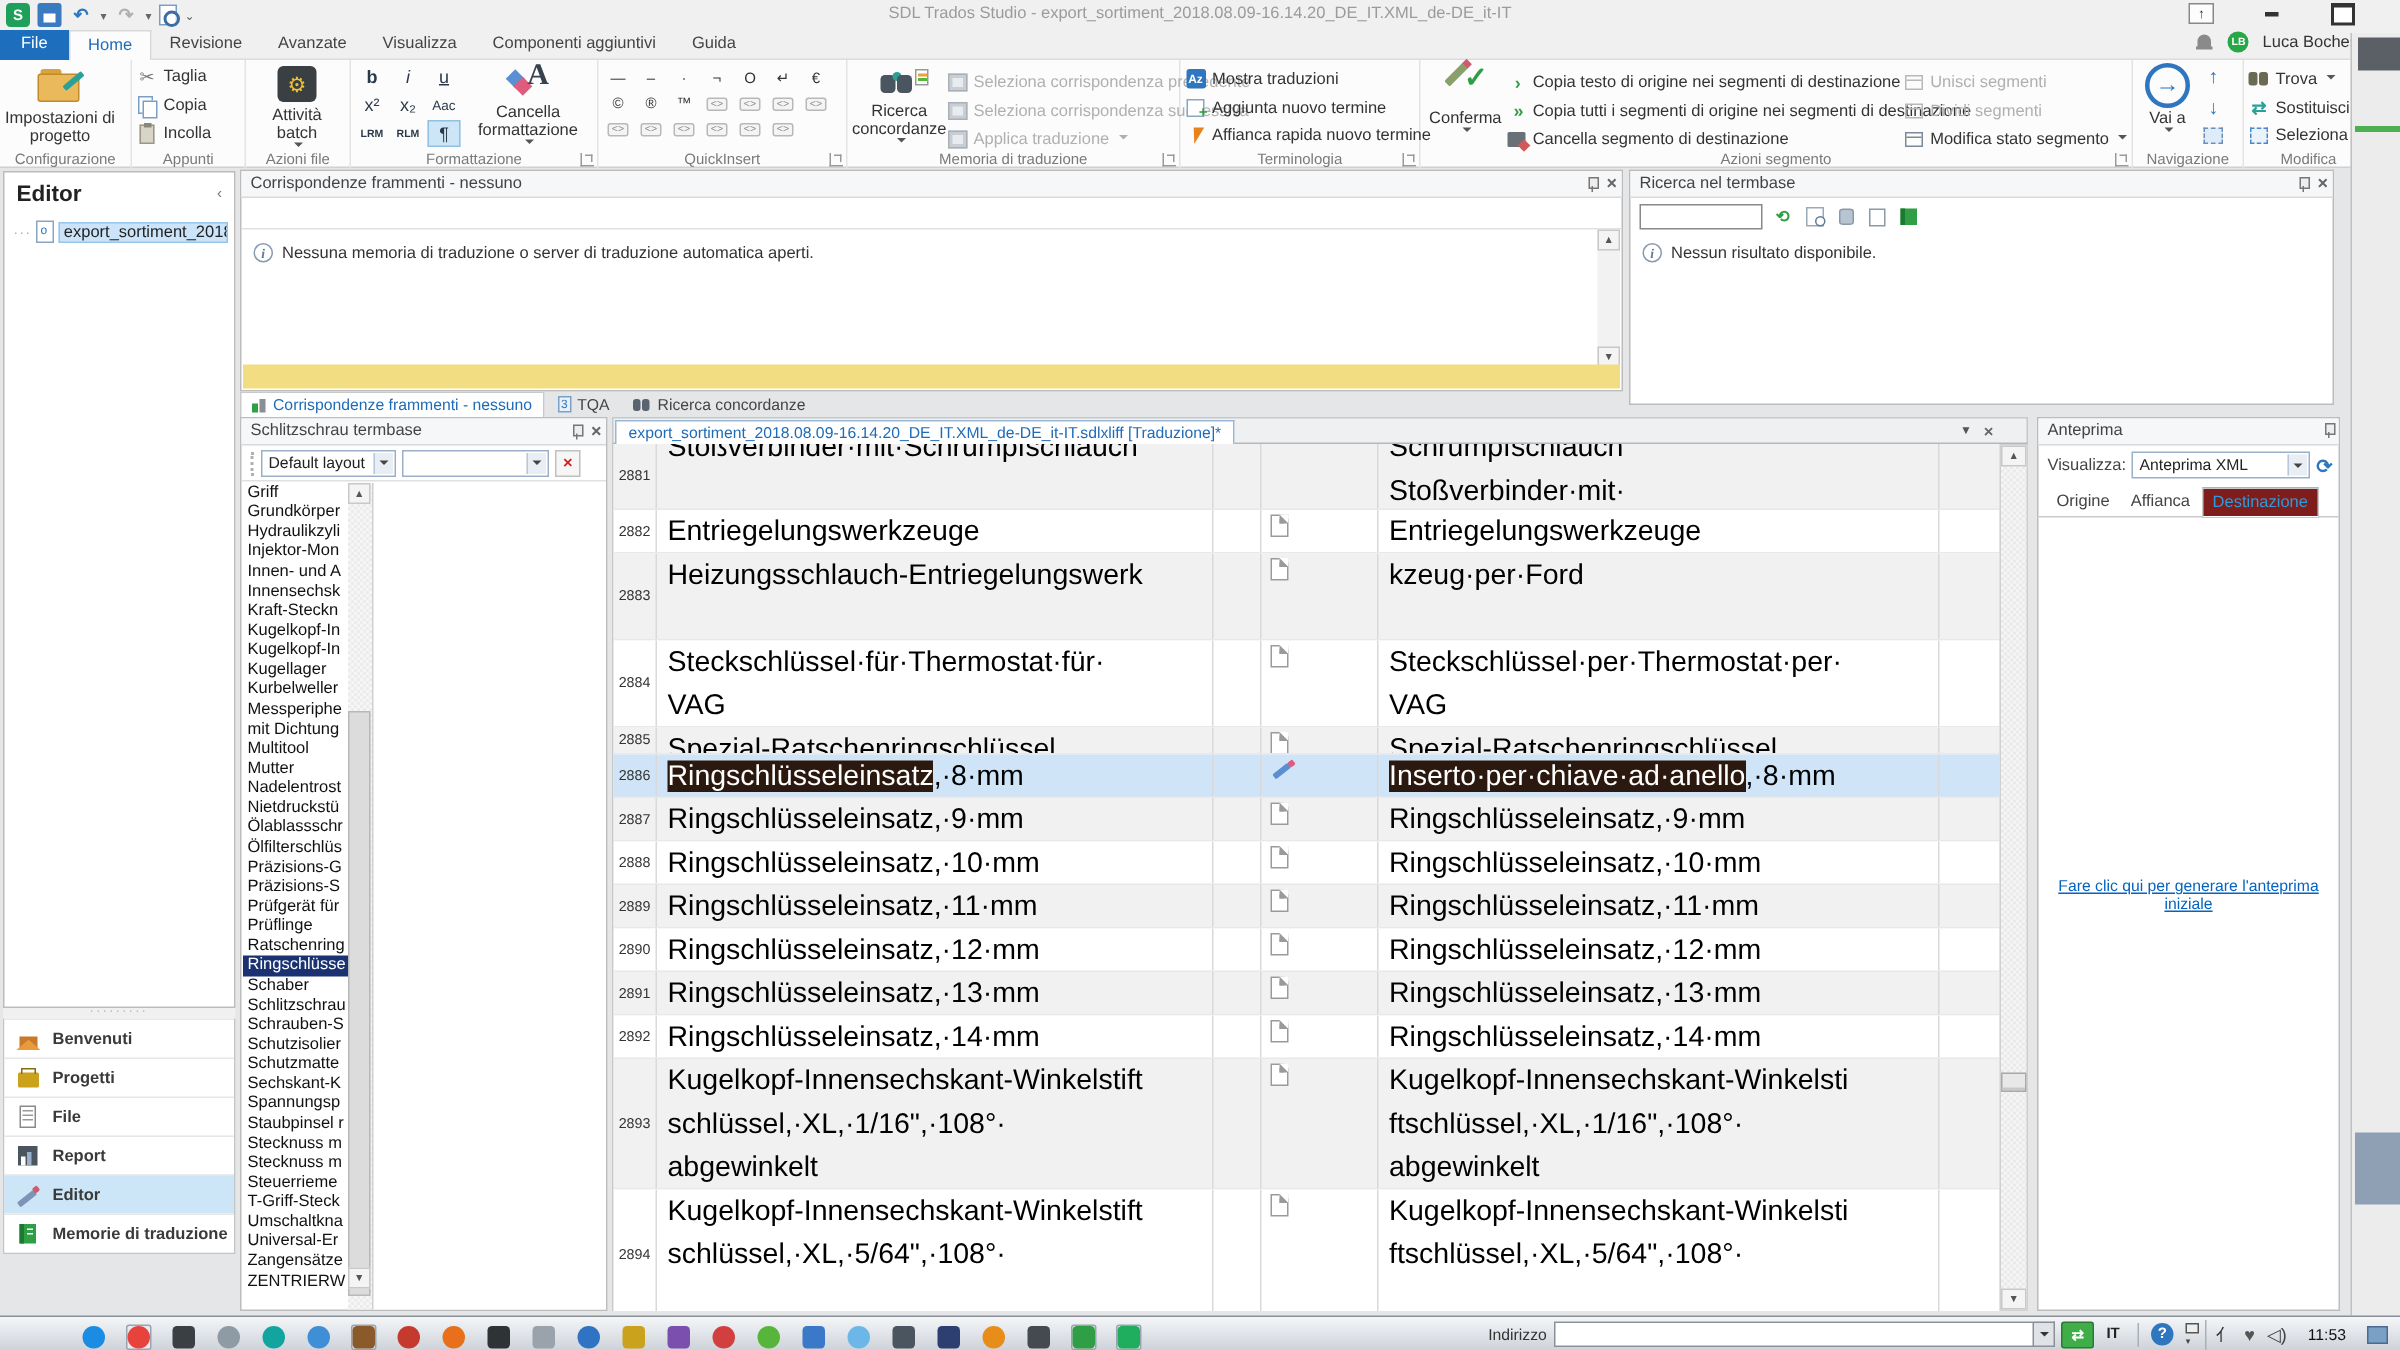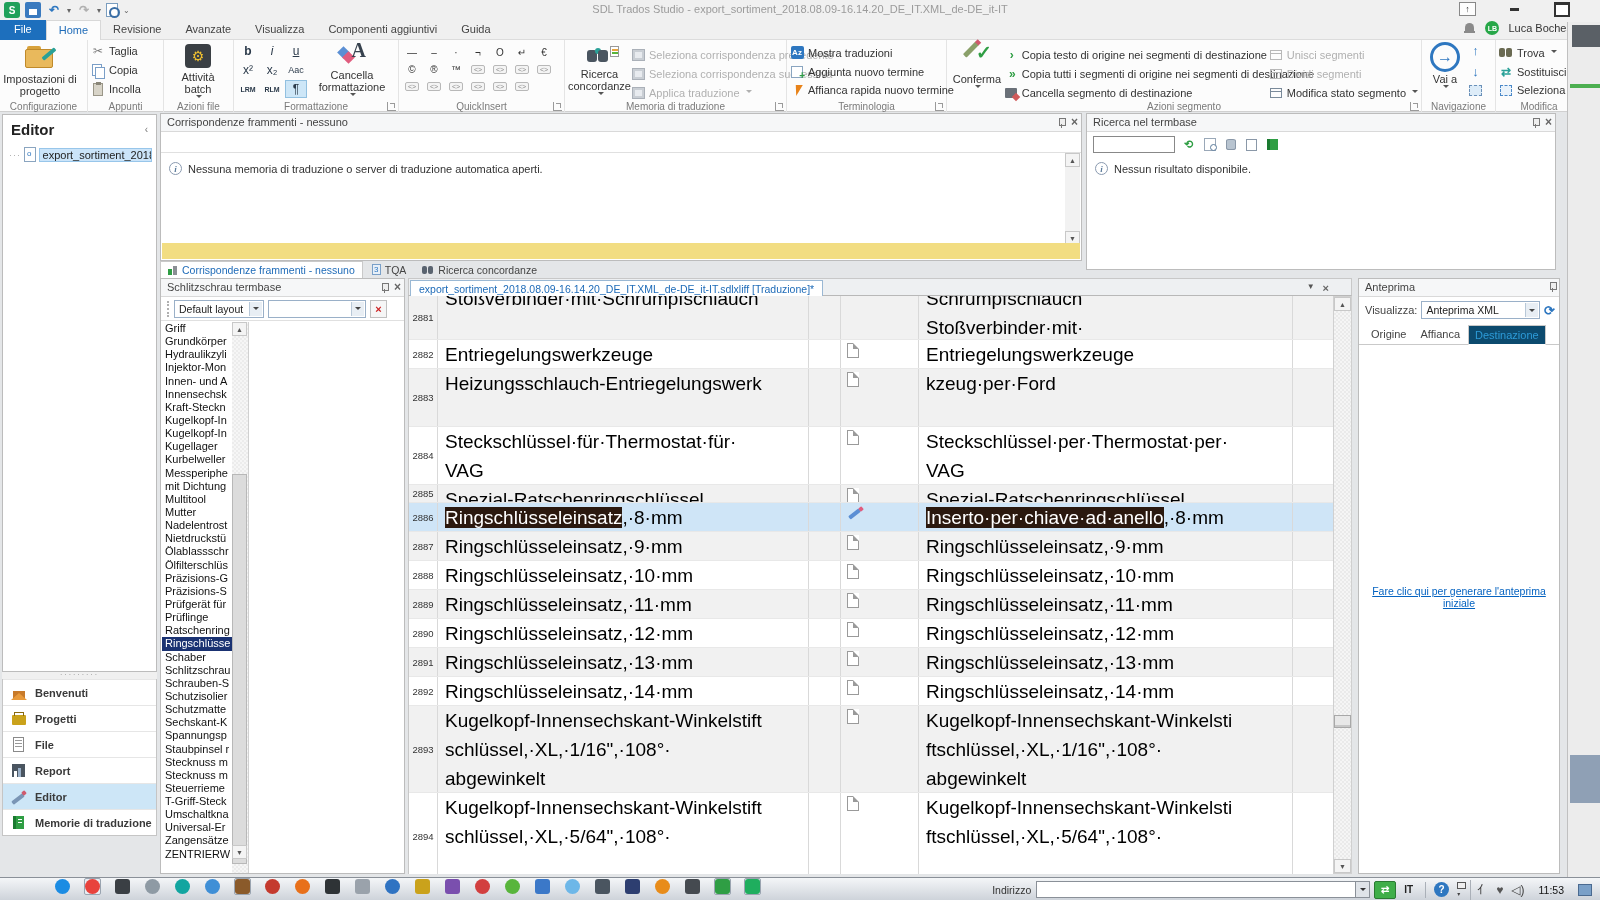--- a/index.html
+++ b/index.html
@@ -218,32 +218,32 @@
   #main-scroll { position:absolute; right:0; top:18px; width:19px; bottom:0; background:repeating-conic-gradient(#f5f5f5 0 25%, #eaeaea 0 50%) 0 0/4px 4px; border:1px solid #d0d0d0; }
   #main-scroll .sb-btn { width:17px; }
   #main-thumb { position:absolute; left:0; top:418px; width:17px; height:13px; background:#e8e8e8; border:1px solid #a8a8a8; box-shadow:inset 0 -2px 0 #c8c8c8; }
 
   
   #preview { left:1358px; top:278px; width:202px; height:596px; }
   #pv-row { display:flex; align-items:center; gap:4px; padding:4px 4px 0 6px; }
   #pv-row .lbl { font-size:11px; color:#444; }
   #pv-tabs { display:flex; gap:2px; padding:6px 0 0 6px; border-bottom:1px solid #c9c9c9; height:26px; }
   .pvtab { font-size:11px; color:#444; padding:3px 6px; }
-  .pvtab.active { background:#0c4a6e; border:1px solid #c9c9c9; border-bottom:1px solid #fff; color:#2d9bd8; margin-bottom:-1px; }
+  .pvtab.active { background:#7f1d1d; border:1px solid #c9c9c9; border-bottom:1px solid #fff; color:#2d9bd8; margin-bottom:-1px; }
   #pv-link { position:absolute; left:0; right:0; top:306px; text-align:center; font-size:10.5px; color:#0563c1; text-decoration:underline; }
   .refresh-ic { color:#2e77c0; font-size:13px; font-weight:bold; }
 
   
   #sliver { position:absolute; left:1567px; top:22px; width:33px; height:855px; background:#ececec; border-left:1px solid #c0c0c0; }
   #sliver .dark { position:absolute; left:4px; top:3px; right:0; height:22px; background:#5a6066; }
   #sliver .green { position:absolute; left:2px; top:62px; right:0; height:4px; background:#4caf50; }
   #sliver .blue { position:absolute; left:2px; top:733px; right:0; height:48px; background:#8fa0b5; }
 
   
-  #taskbar { position:absolute; left:0; top:877px; width:1600px; height:23px; background:linear-gradient(#f4f6f8, #ced3da); border-top:1px solid #8a9098; display:flex; align-items:flex-start; }
+  #taskbar { position:absolute; left:0; top:877px; width:1600px; height:23px; background:linear-gradient(#f4f6f8, #ced3da); border-top:1px solid #8a9098; display:flex; align-items:flex-end; }
   #tb-icons { display:flex; align-items:center; gap:13px; margin-left:54px; }
   .tbi { width:17px; height:17px; display:flex; align-items:center; justify-content:center; }
   .tbi .dot { width:15px; height:15px; }
   .tbi.boxed { border:1px solid #9aa4b0; background:#e8ecf2; border-radius:2px; }
   #tb-right { position:absolute; right:0; top:0; height:23px; display:flex; align-items:center; }
   #indirizzo-label { font-size:10.5px; color:#333; margin-right:5px; }
   #indirizzo-input { width:320px; height:17px; background:#fff; border:1px solid #8a9098; }
   .ind-ar { width:14px; height:17px; background:#dfe3e8; border:1px solid #8a9098; border-left:none; display:flex; align-items:center; justify-content:center; }
   .ind-ar::after { content:""; width:0; height:0; border:3px solid transparent; border-top-color:#333; margin-top:3px; }
   #go-btn { width:22px; height:18px; background:#3fae49; border:1px solid #2a7a32; border-radius:2px; margin-left:4px; color:#fff; font-size:10px; font-weight:bold; display:flex; align-items:center; justify-content:center; }

